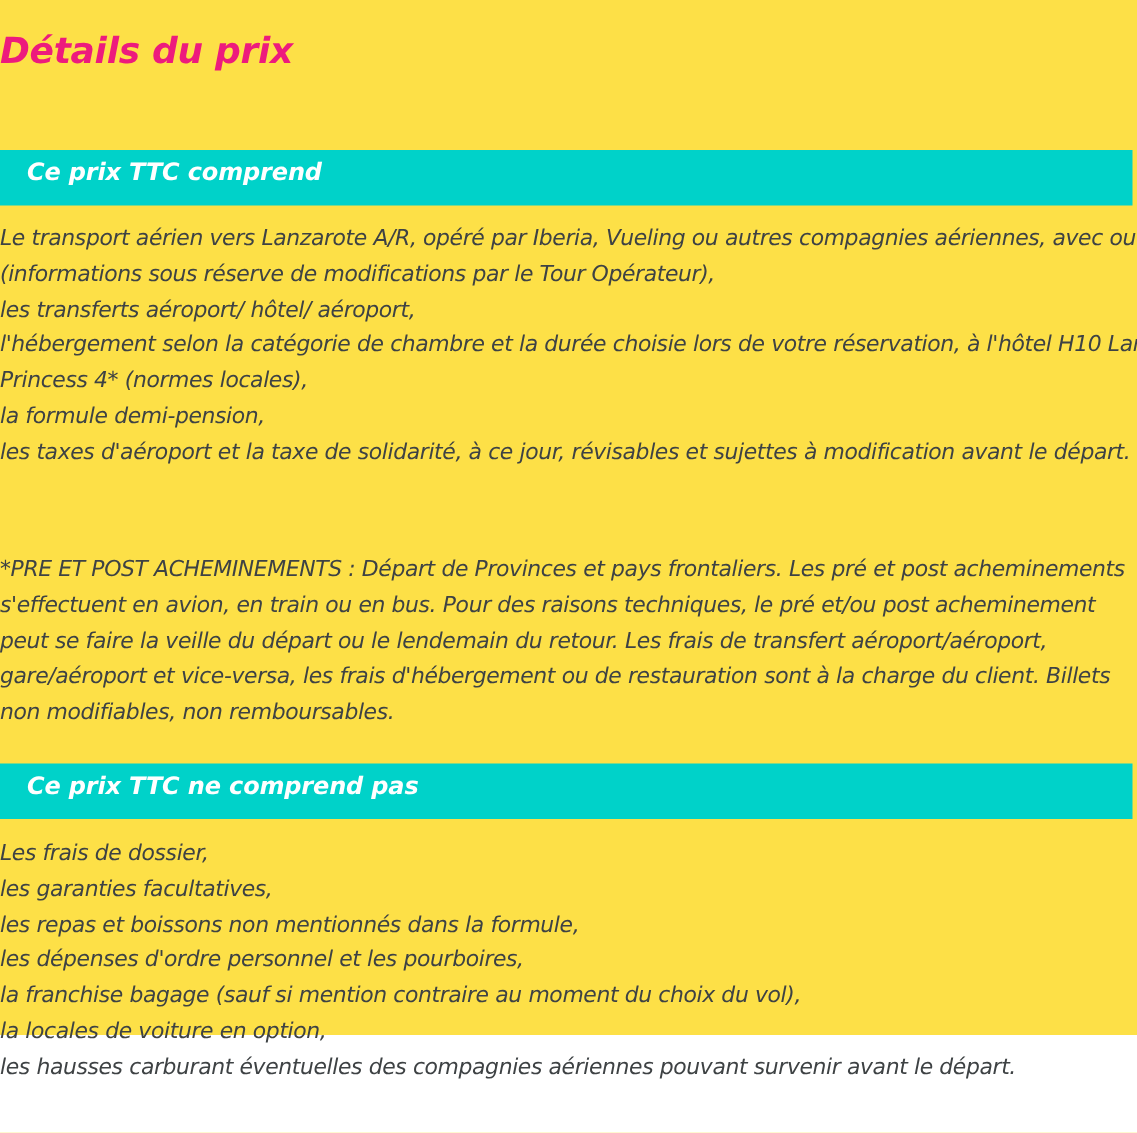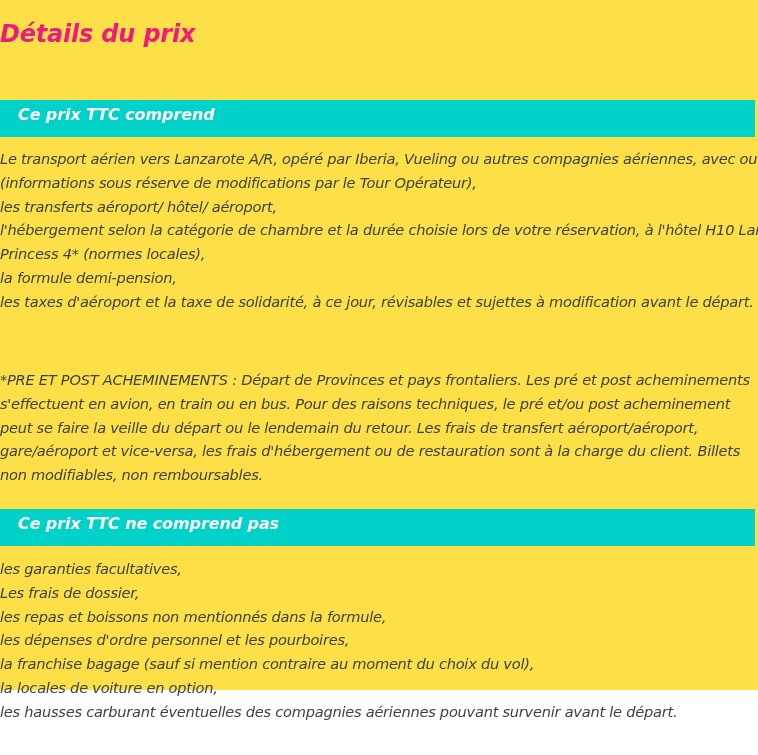--- a/index.html
+++ b/index.html
@@ -112,22 +112,22 @@
 
   <div class="body-block" id="included-note">
     <p class="wrap">*PRE ET POST ACHEMINEMENTS : Départ de Provinces et pays frontaliers. Les pré et post acheminements s'effectuent en avion, en train ou en bus. Pour des raisons techniques, le pré et/ou post acheminement peut se faire la veille du départ ou le lendemain du retour. Les frais de transfert aéroport/aéroport, gare/aéroport et vice-versa, les frais d'hébergement ou de restauration sont à la charge du client. Billets non modifiables, non remboursables.</p>
   </div>
 
   <div class="section-bar" id="bar-excluded">
     <div class="bar-label">Ce prix TTC ne comprend pas</div>
   </div>
 
   <div class="body-block" id="excluded-list">
+    <p>Les frais de dossier,</p>
     <p>les garanties facultatives,</p>
-    <p>Les frais de dossier,</p>
     <p>les repas et boissons non mentionnés dans la formule,</p>
     <p>les dépenses d'ordre personnel et les pourboires,</p>
     <p>la franchise bagage (sauf si mention contraire au moment du choix du vol),</p>
     <p>la locales de voiture en option,</p>
     <p>les hausses carburant éventuelles des compagnies aériennes pouvant survenir avant le départ.</p>
   </div>
 
 </div>
 
 </body></html>

